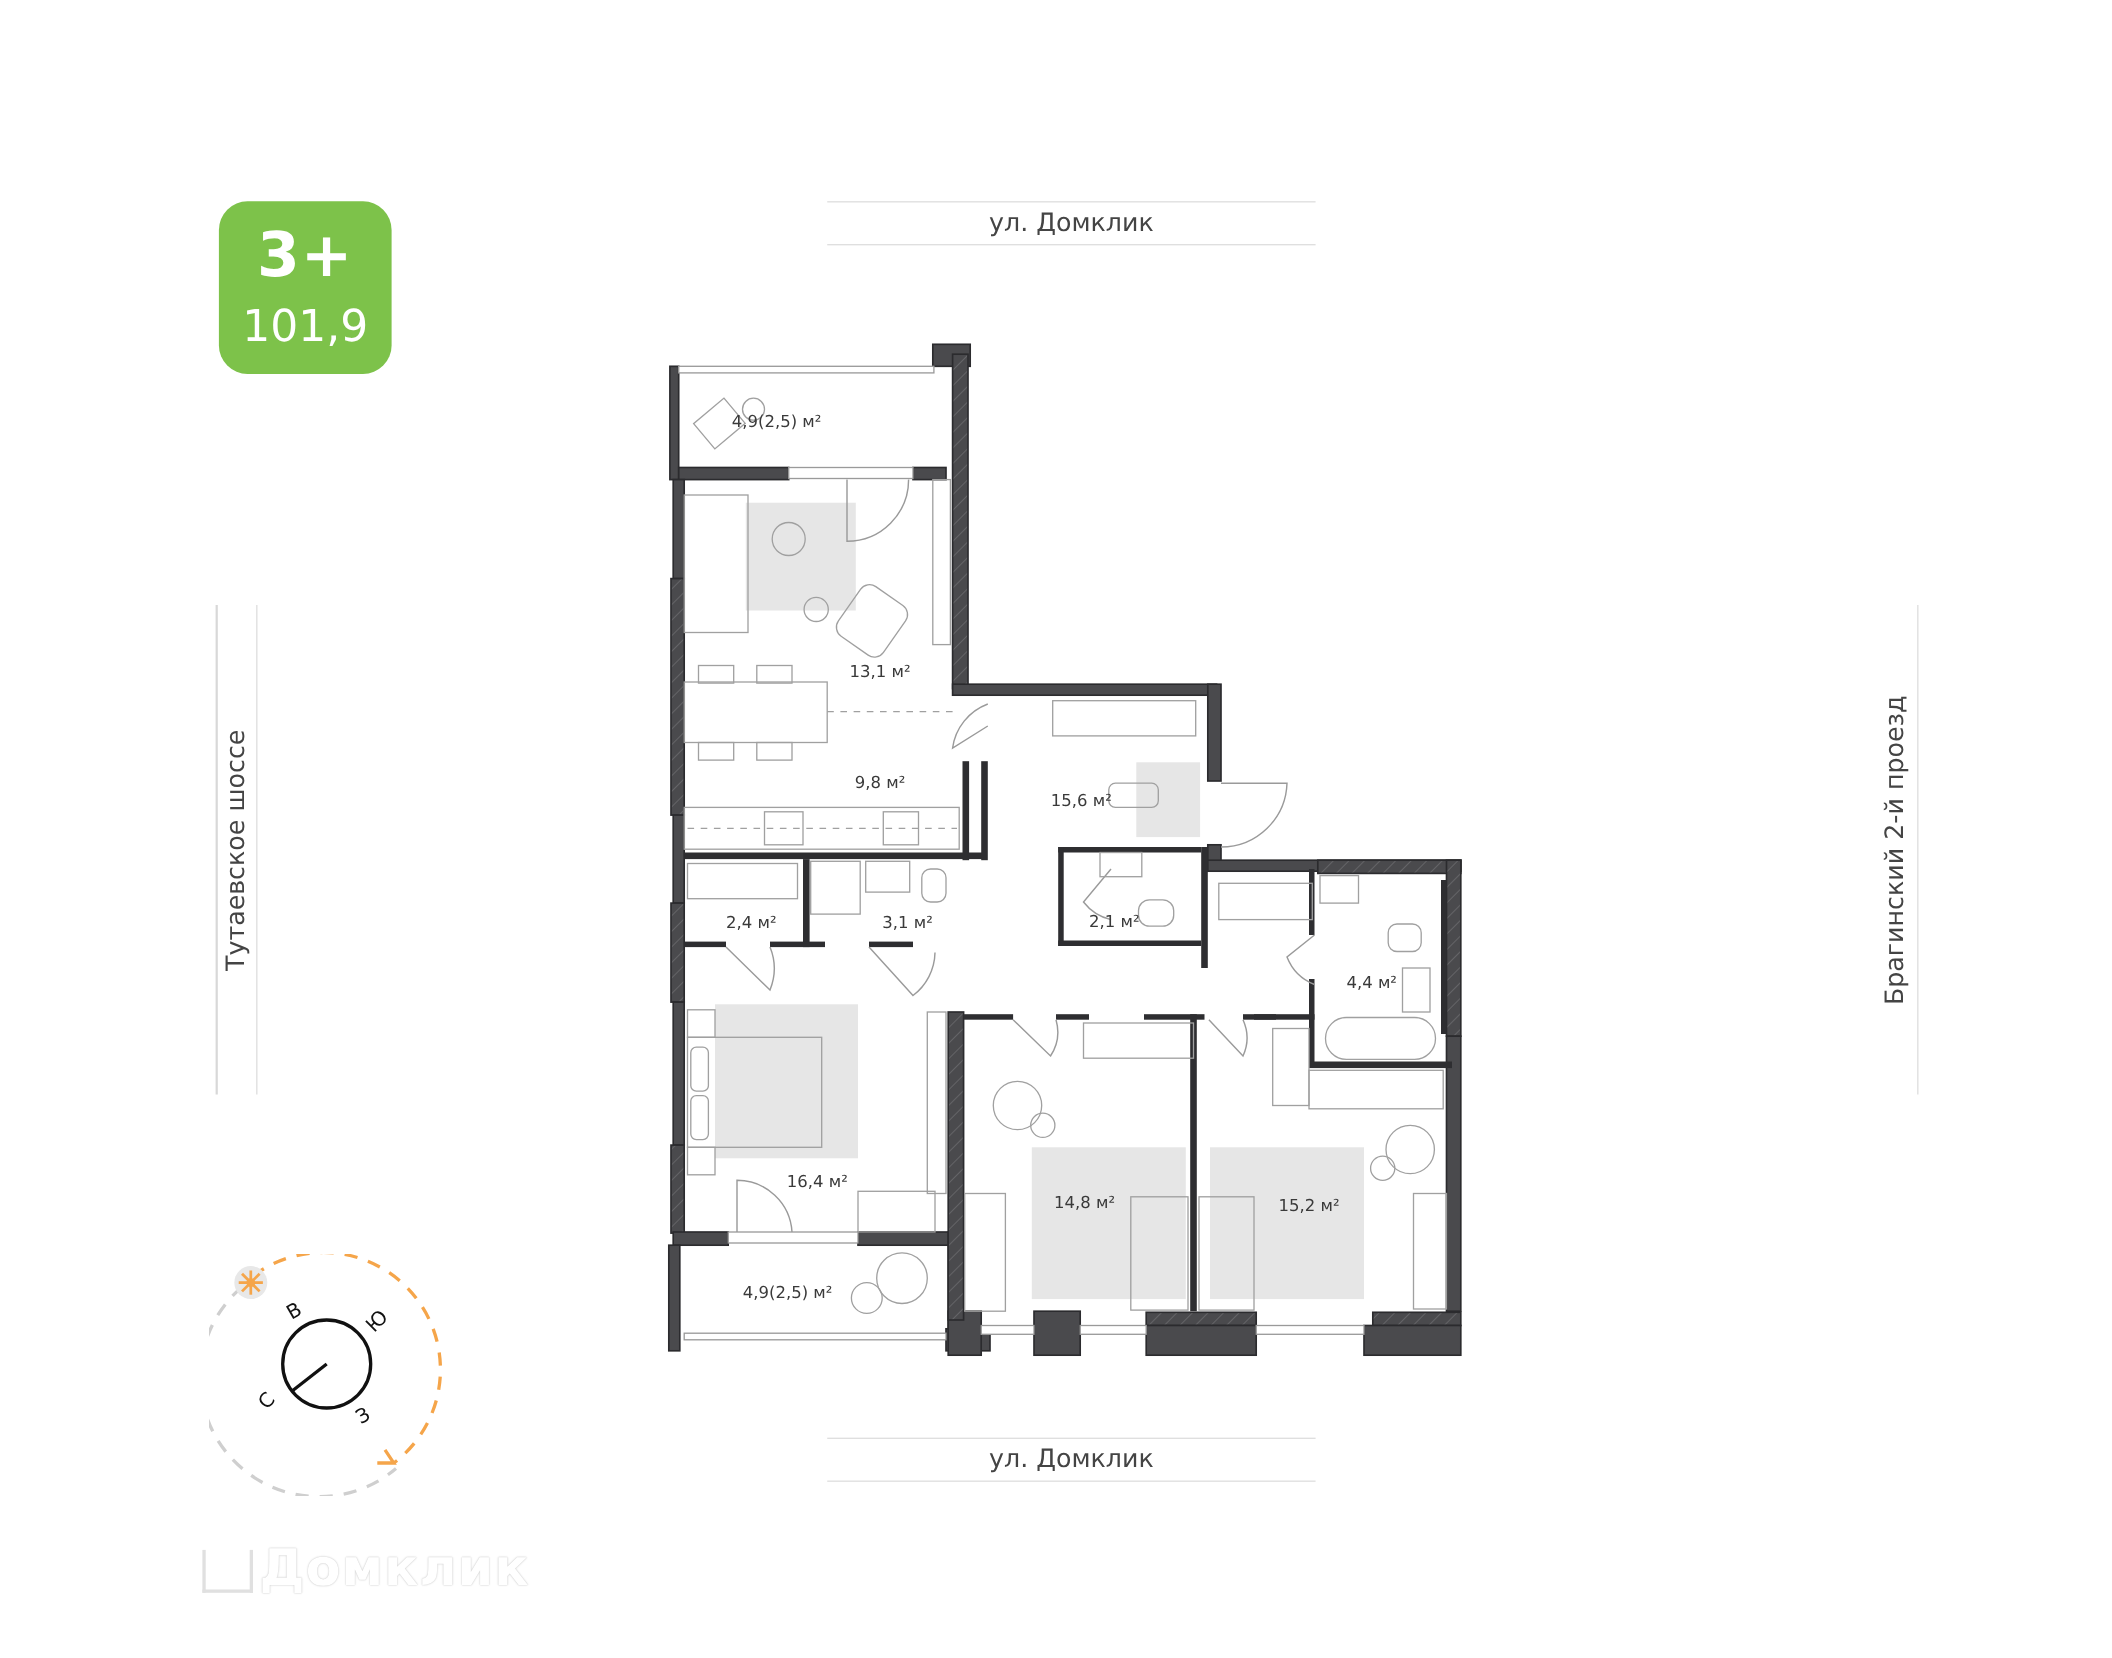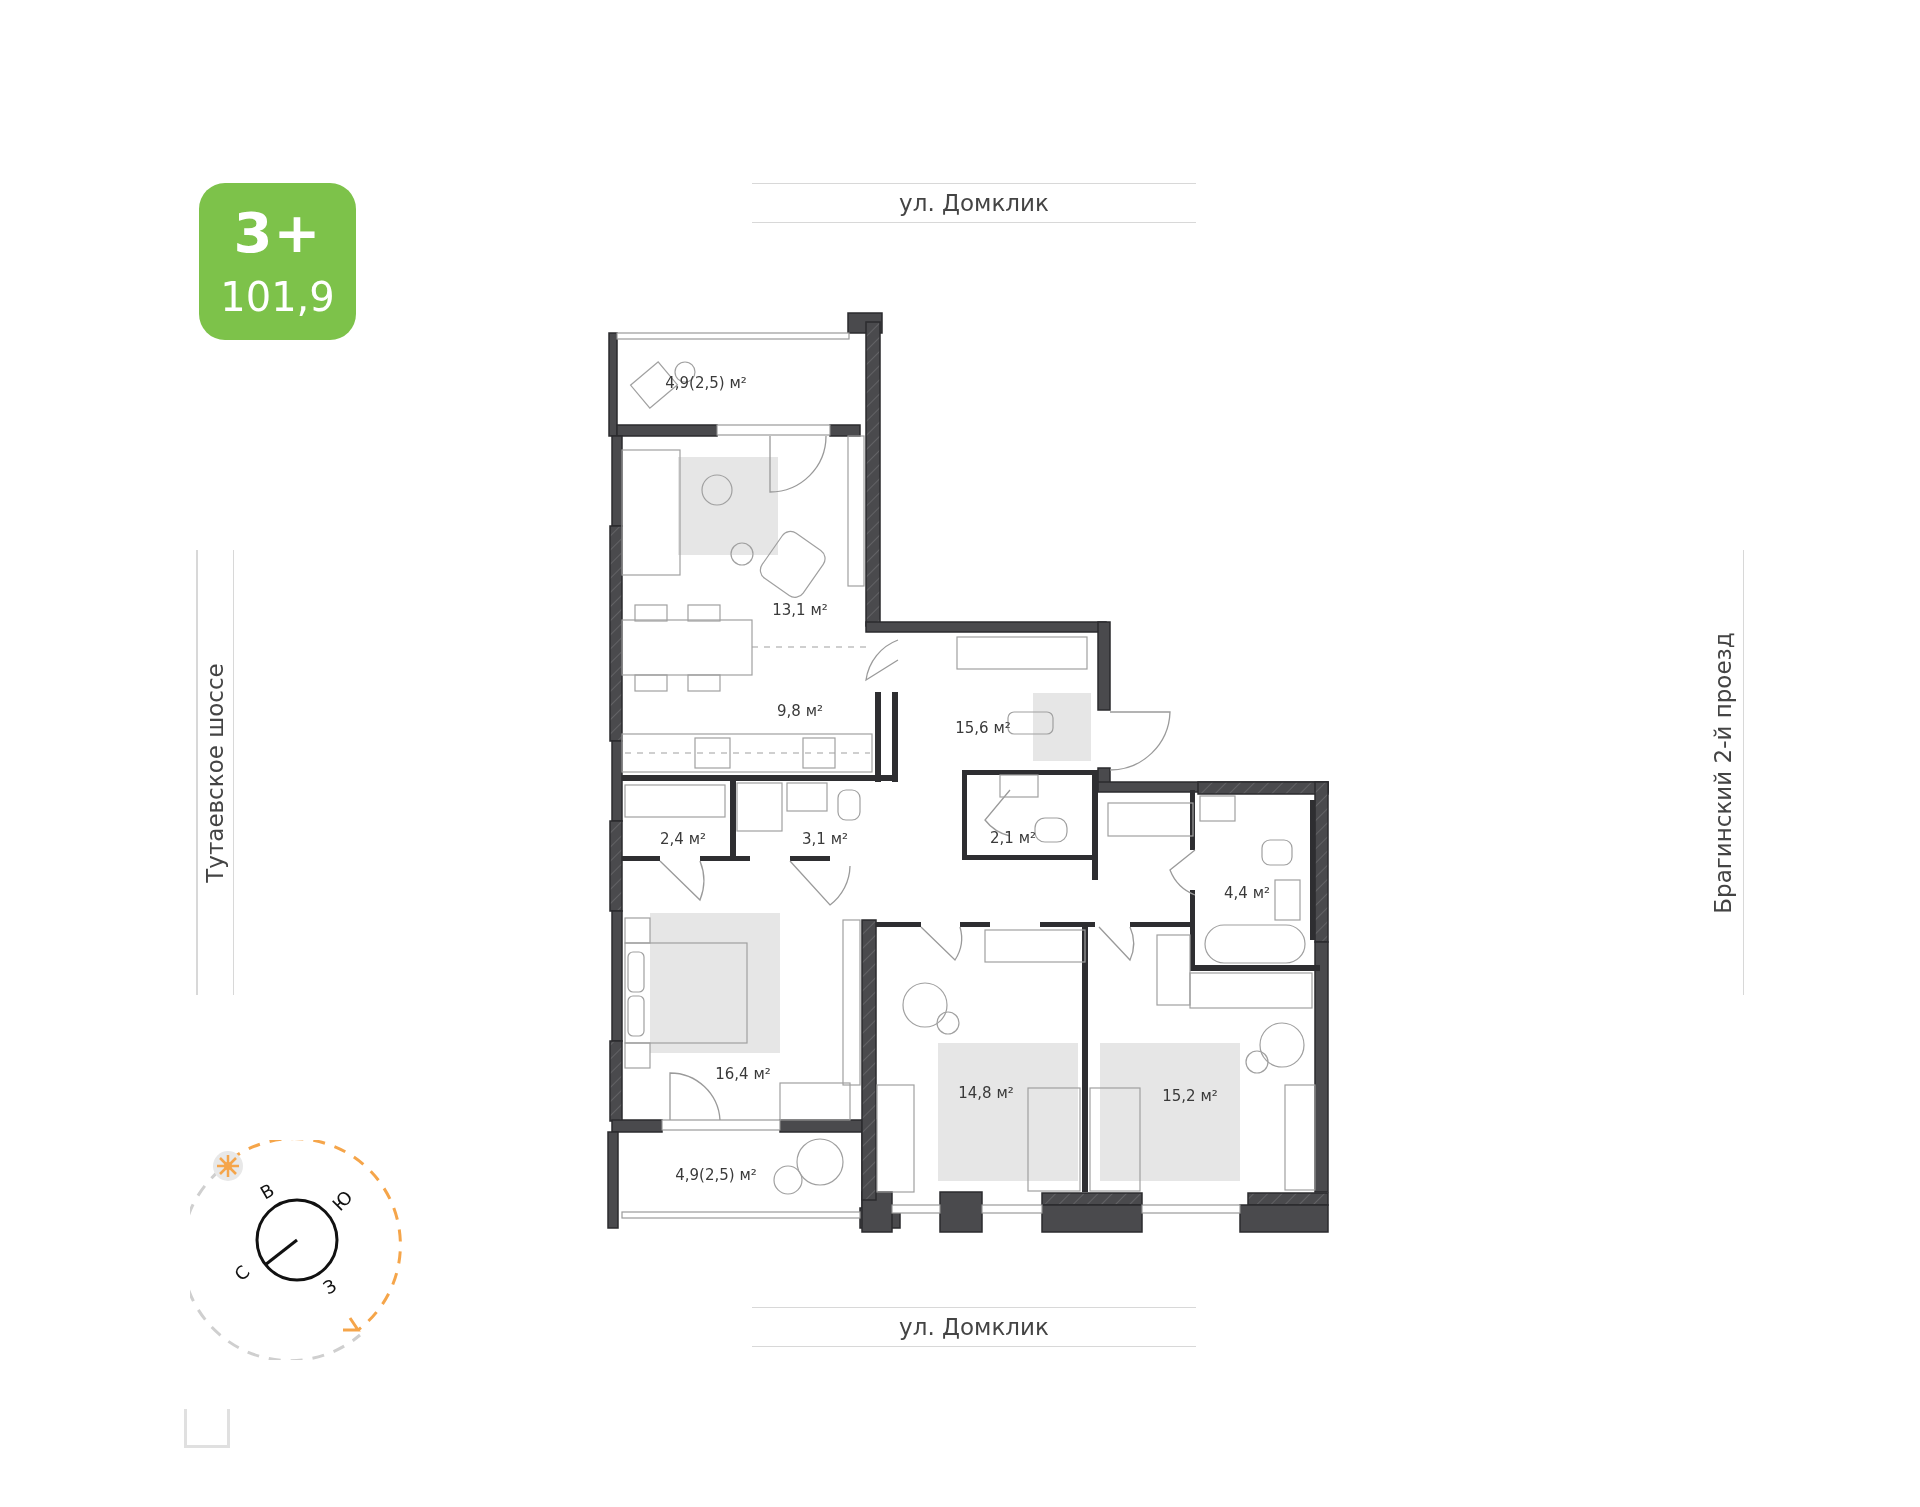--- a/index.html
+++ b/index.html
@@ -236,14 +236,14 @@
   </g>
   <circle cx="107" cy="100" r="40" fill="none" stroke="#111" stroke-width="3"></circle>
   <line x1="107" y1="100" x2="75" y2="125" stroke="#111" stroke-width="3"></line>
   <text x="75" y="60" font-size="18" fill="#111" transform="rotate(-30 75 60)">В</text>
   <text x="150" y="72" font-size="18" fill="#111" transform="rotate(-45 150 72)">Ю</text>
   <text x="52" y="142" font-size="18" fill="#111" transform="rotate(-45 52 142)">С</text>
   <text x="138" y="155" font-size="18" fill="#111" transform="rotate(-30 138 155)">З</text>
 </svg>
 
 <div class="watermark">
-  <span style="display:inline-block;width:40px;height:36px;border:3px solid #e0e0e0;border-top:none;vertical-align:middle;margin-right:6px;"></span>
+  <span style="display:inline-block;width:40px;height:36px;border:3px solid #e0e0e0;border-top:none;vertical-align:middle;margin-right:6px;"></span><span>Домклик</span>
 </div>
 
 </body></html>

